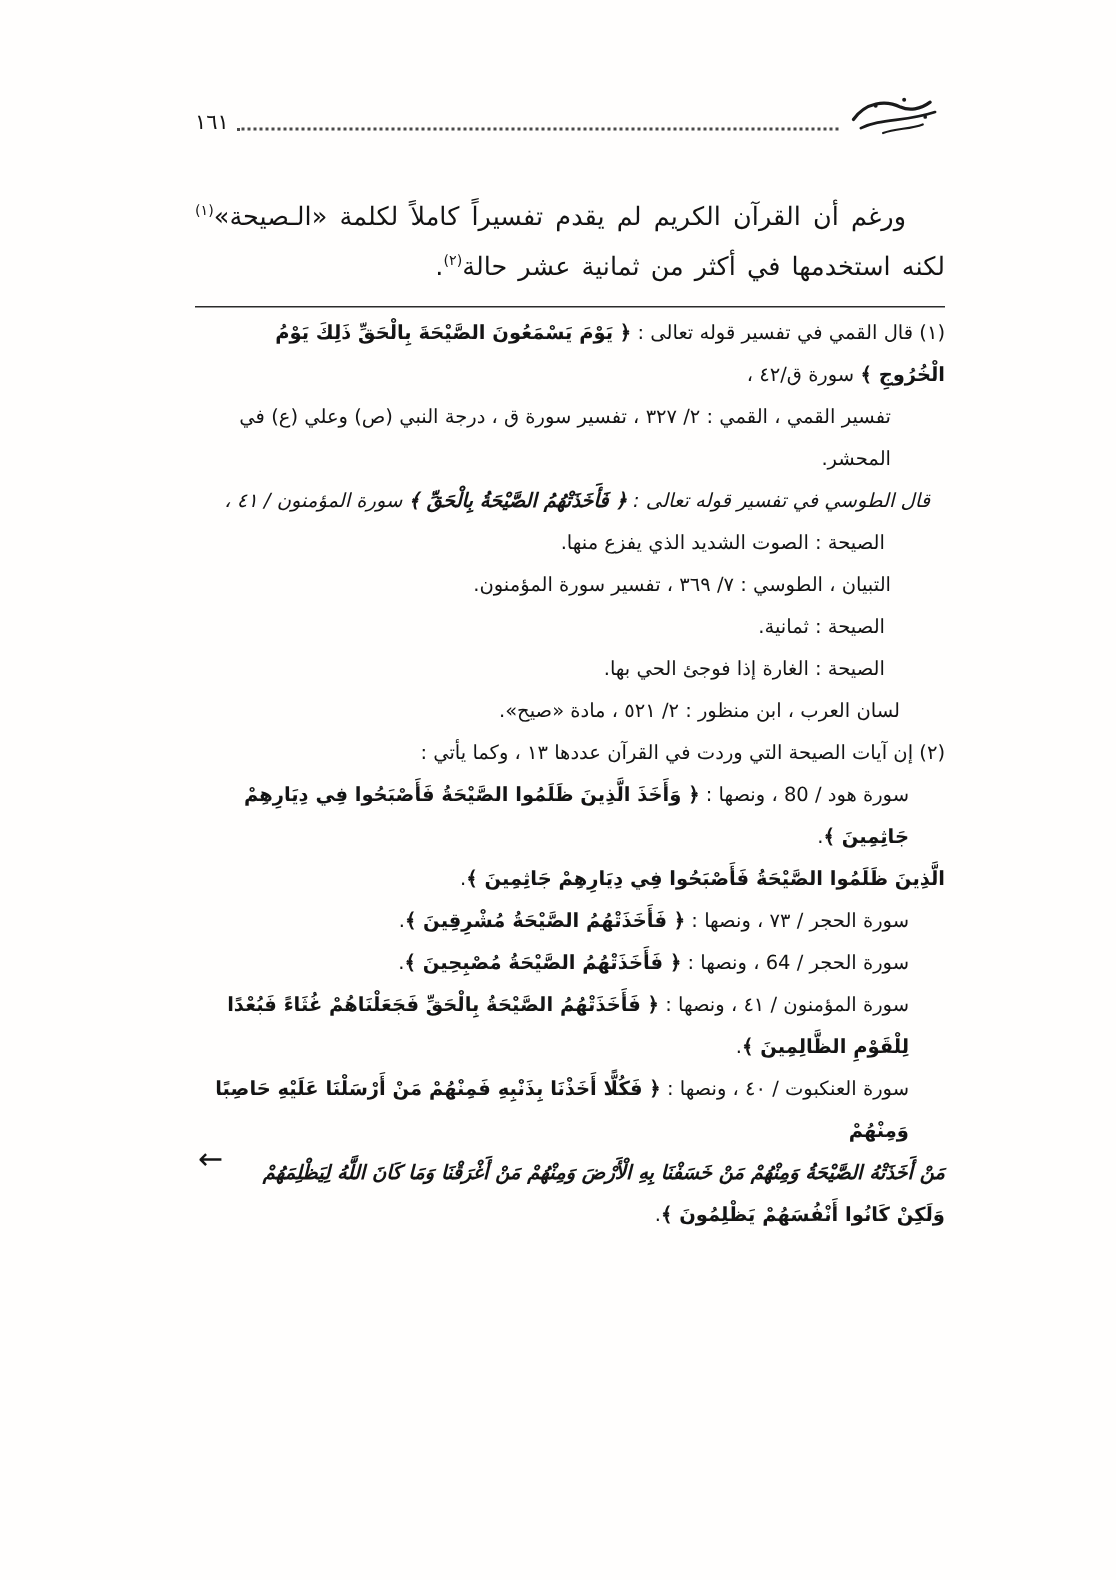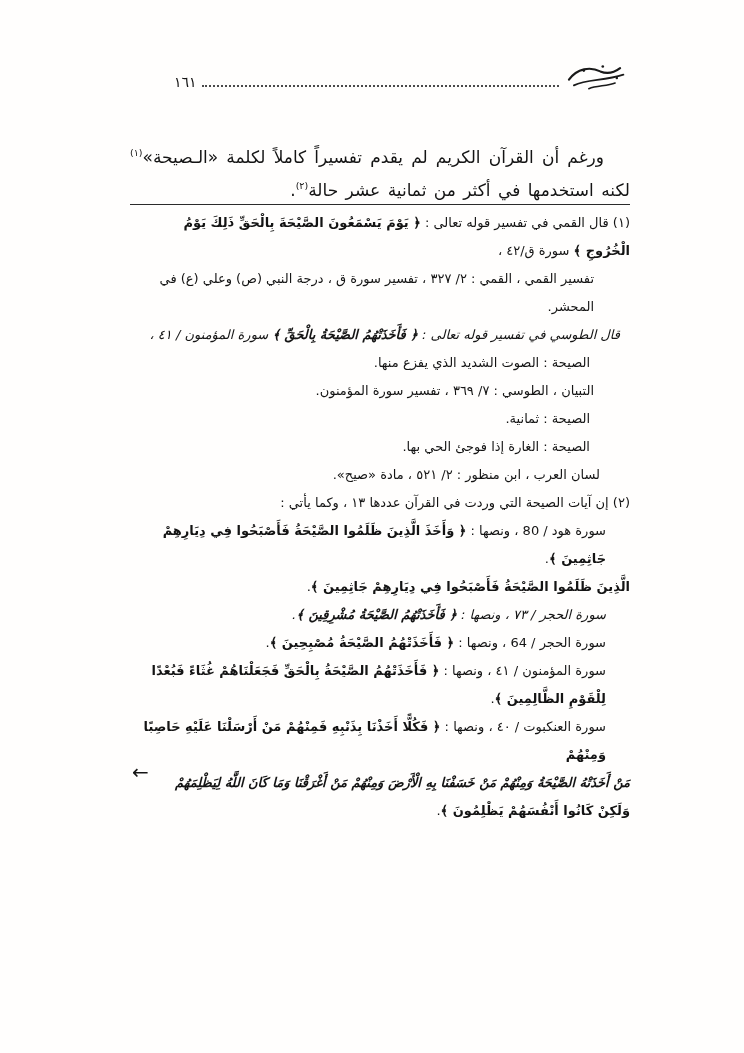--- a/index.html
+++ b/index.html
@@ -9,26 +9,26 @@
     background:#fffefd;
     font-family:"DejaVu Sans", sans-serif;
     color:#141414;
     overflow:hidden;
   }
   
   .header{
     position:absolute;top:62px;left:130px;right:114px;
     display:flex;align-items:flex-end;direction:ltr;
   }
-  .page-number{font-size:14px;line-height:20px;direction:rtl;margin-left:44px;}
+  .page-number{font-size:14px;line-height:20px;direction:rtl;}
   .leader{flex:1;border-bottom:2px dotted #4a4a4a;margin:0 5px 5px 5px;height:0;}
   .logo{width:66px;height:32px;margin-bottom:-2px;}
   
   .body-paragraph{
-    position:absolute;top:124px;right:114px;left:130px;
+    position:absolute;top:112px;right:114px;left:130px;
     direction:rtl;text-align:justify;
     font-size:17px;line-height:33px;word-spacing:2px;
     text-indent:26px;
   }
   .sup{font-size:9.5px;vertical-align:super;line-height:0;}
   
   .separator{
     position:absolute;top:204px;left:130px;right:114px;
     border-top:1px solid #2b2b2b;
   }
@@ -76,21 +76,21 @@
         <div class="fline" style="padding-right: 40px;"><span>الصيحة : الصوت الشديد الذي يفزع منها.</span></div>
         <div class="fline" style="padding-right: 36px;"><span>التبيان ، الطوسي : ٧/ ٣٦٩ ، تفسير سورة المؤمنون.</span></div>
         <div class="fline" style="padding-right: 40px;"><span>الصيحة : ثمانية.</span></div>
         <div class="fline" style="padding-right: 40px;"><span>الصيحة : الغارة إذا فوجئ الحي بها.</span></div>
         <div class="fline" style="padding-right: 30px;"><span>لسان العرب ، ابن منظور : ٢/ ٥٢١ ، مادة «صيح».</span></div>
       </div>
     <div>
         <div class="fline" style="padding-right: 0px;"><span>(٢) إن آيات الصيحة التي وردت في القرآن عددها ١٣ ، وكما يأتي :</span></div>
         <div class="fline" style="padding-right: 24px;"><span>سورة هود / 80 ، ونصها : </span><span class="q">﴿ وَأَخَذَ الَّذِينَ ظَلَمُوا الصَّيْحَةُ فَأَصْبَحُوا فِي دِيَارِهِمْ جَاثِمِينَ ﴾</span><span>.</span></div>
         <div class="fline" style="padding-right: 0px;"><span class="q">الَّذِينَ ظَلَمُوا الصَّيْحَةُ فَأَصْبَحُوا فِي دِيَارِهِمْ جَاثِمِينَ ﴾</span><span>.</span></div>
-        <div class="fline" style="padding-right: 24px; font-style: italic;"><span>سورة الحجر / ٧٣ ، ونصها : </span><span class="q">﴿ فَأَخَذَتْهُمُ الصَّيْحَةُ مُشْرِقِينَ ﴾</span><span>.</span></div>
+        <div class="fline" style="padding-right: 24px;"><span>سورة الحجر / ٧٣ ، ونصها : </span><span class="q">﴿ فَأَخَذَتْهُمُ الصَّيْحَةُ مُشْرِقِينَ ﴾</span><span>.</span></div>
         <div class="fline" style="padding-right: 24px;"><span>سورة الحجر / 64 ، ونصها : </span><span class="q">﴿ فَأَخَذَتْهُمُ الصَّيْحَةُ مُصْبِحِينَ ﴾</span><span>.</span></div>
         <div class="fline" style="padding-right: 24px;"><span>سورة المؤمنون / ٤١ ، ونصها : </span><span class="q">﴿ فَأَخَذَتْهُمُ الصَّيْحَةُ بِالْحَقِّ فَجَعَلْنَاهُمْ غُثَاءً فَبُعْدًا لِلْقَوْمِ الظَّالِمِينَ ﴾</span><span>.</span></div>
         <div class="fline" style="padding-right: 24px;"><span>سورة العنكبوت / ٤٠ ، ونصها : </span><span class="q">﴿ فَكُلًّا أَخَذْنَا بِذَنْبِهِ فَمِنْهُمْ مَنْ أَرْسَلْنَا عَلَيْهِ حَاصِبًا وَمِنْهُمْ</span></div>
         <div class="fline" style="padding-right: 0px; font-style: italic;"><span class="q">مَنْ أَخَذَتْهُ الصَّيْحَةُ وَمِنْهُمْ مَنْ خَسَفْنَا بِهِ الْأَرْضَ وَمِنْهُمْ مَنْ أَغْرَقْنَا وَمَا كَانَ اللَّهُ لِيَظْلِمَهُمْ</span></div>
         <div class="fline" style="padding-right: 0px;"><span class="q">وَلَكِنْ كَانُوا أَنْفُسَهُمْ يَظْلِمُونَ ﴾</span><span>.</span></div>
       </div>
   </div>
 
   <div class="arrow">←</div>
 

